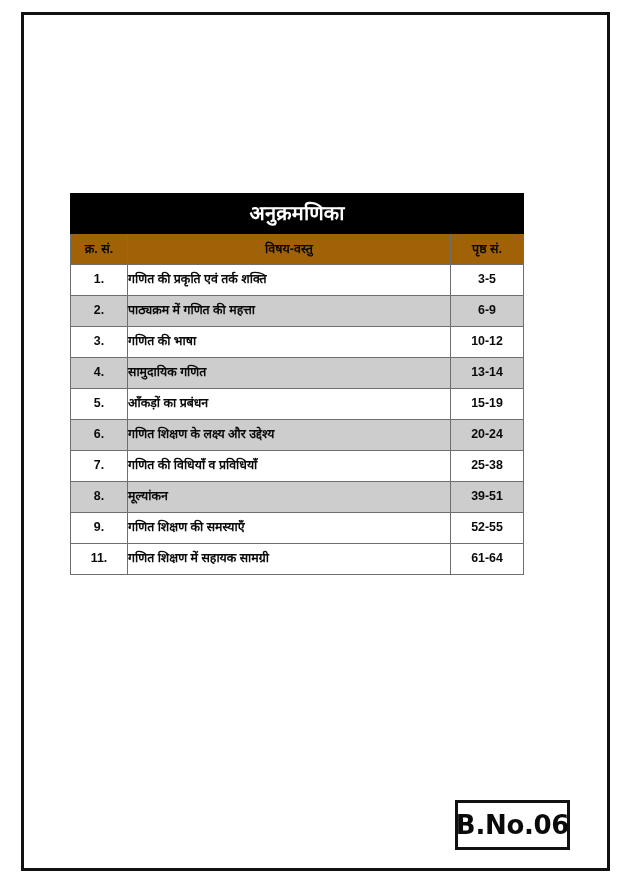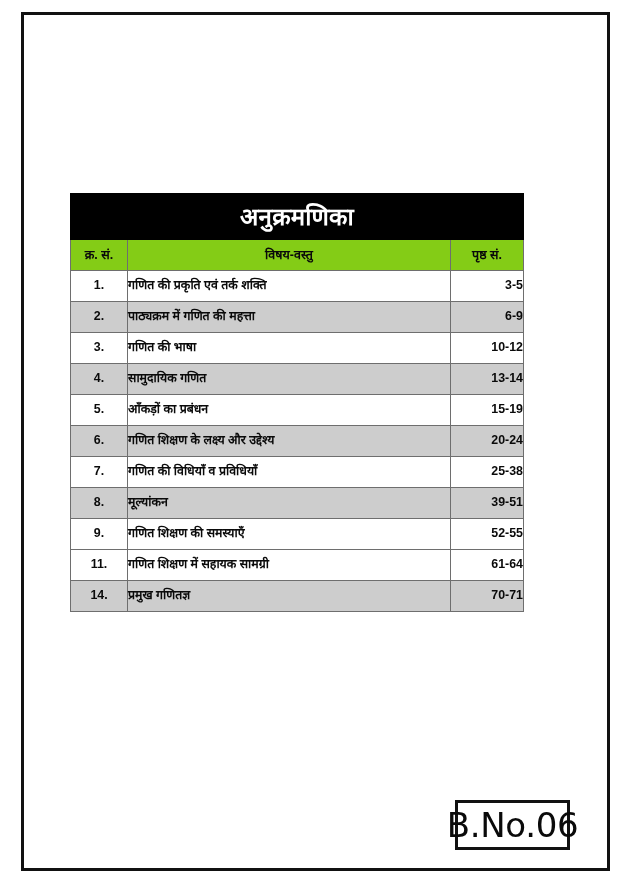--- a/index.html
+++ b/index.html
@@ -47,28 +47,28 @@
     border: 1px solid #6e6e6e;
   }
   table.toc col.c-sn    { width: 57px; }
   table.toc col.c-topic { width: 323px; }
   table.toc col.c-page  { width: 73px; }
 
   tr.toc-title-row th {
     background: #000000;
     color: #ffffff;
     text-align: center;
-    font-size: 24px;
+    font-size: 20px;
     font-weight: bold;
     padding: 5px 0 7px 0;
     letter-spacing: 0.2px;
     border: 1px solid #000000;
   }
   tr.toc-head-row th {
-    background: #84cc16;
+    background: #a16207;
     color: #0a0a0a;
     font-size: 12.5px;
     font-weight: bold;
     text-align: center;
     padding: 6px 0 7px 0;
     border: 1px solid #6e6e6e;
     white-space: nowrap;
   }
   table.toc td {
     border: 1px solid #6e6e6e;
@@ -83,21 +83,21 @@
     font-weight: bold;
     font-size: 12.8px;
   }
   td.topic {
     text-align: left;
     padding-left: 11px;
     padding-right: 6px;
     font-weight: bold;
   }
   td.pg {
-    text-align: right;
+    text-align: center;
     font-weight: bold;
     font-size: 12.8px;
   }
   tr.shade td { background: #cdcdcd; }
   tr.plain td { background: #ffffff; }
 
   
   .bno-box {
     position: absolute;
     left: 455px;
@@ -106,22 +106,22 @@
     height: 50px;
     border: 3px solid #111111;
     box-sizing: border-box;
     background: #ffffff;
     display: flex;
     align-items: center;
     justify-content: center;
   }
   .bno-text {
     font-family: "DejaVu Sans", "Liberation Sans", sans-serif;
-    font-size: 34px;
-    font-weight: normal;
+    font-size: 26px;
+    font-weight: bold;
     color: #0a0a0a;
     letter-spacing: -0.3px;
     line-height: 1;
   }
 </style>
 </head>
 <body>
 
 <div class="page-sheet">
 
@@ -188,25 +188,20 @@
           <tr class="plain">
             <td class="sn">9.</td>
             <td class="topic">गणित शिक्षण की समस्याएँ</td>
             <td class="pg">52-55</td>
           </tr>
           <tr class="plain">
             <td class="sn">11.</td>
             <td class="topic">गणित शिक्षण में सहायक सामग्री</td>
             <td class="pg">61-64</td>
           </tr>
-          <tr class="shade">
-            <td class="sn">14.</td>
-            <td class="topic">प्रमुख गणितज्ञ</td>
-            <td class="pg">70-71</td>
-          </tr>
         </tbody>
     </table>
   </div>
 
   <div class="bno-box">
     <span class="bno-text">B.No.06</span>
   </div>
 
 </div>
 

